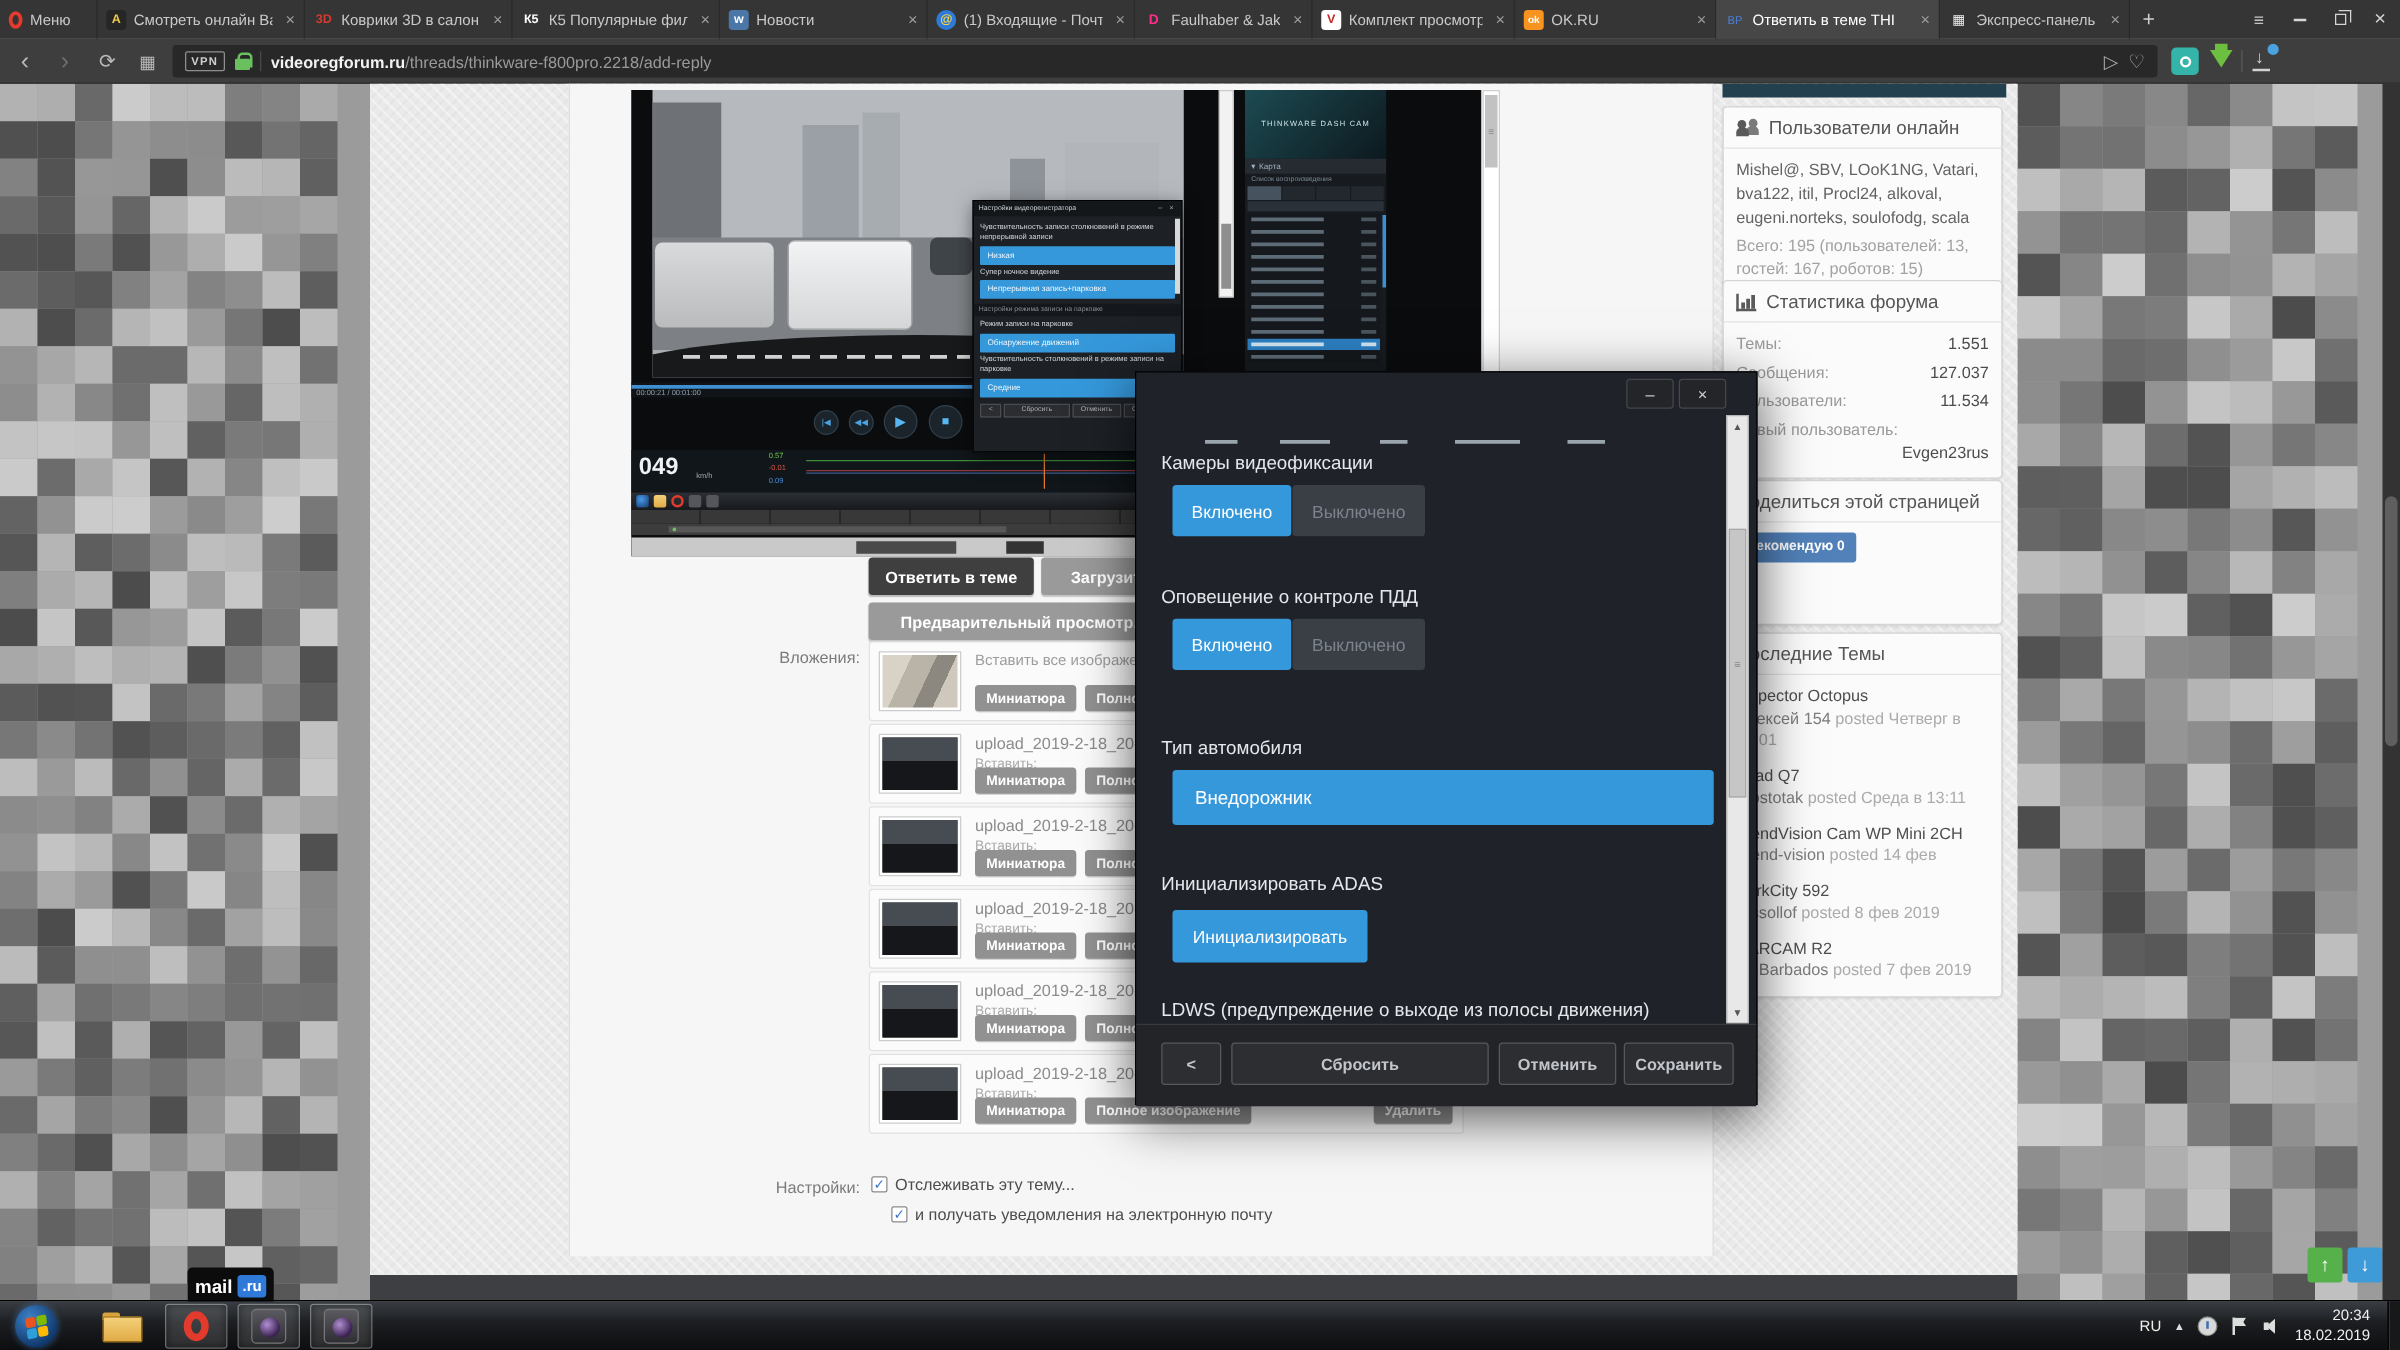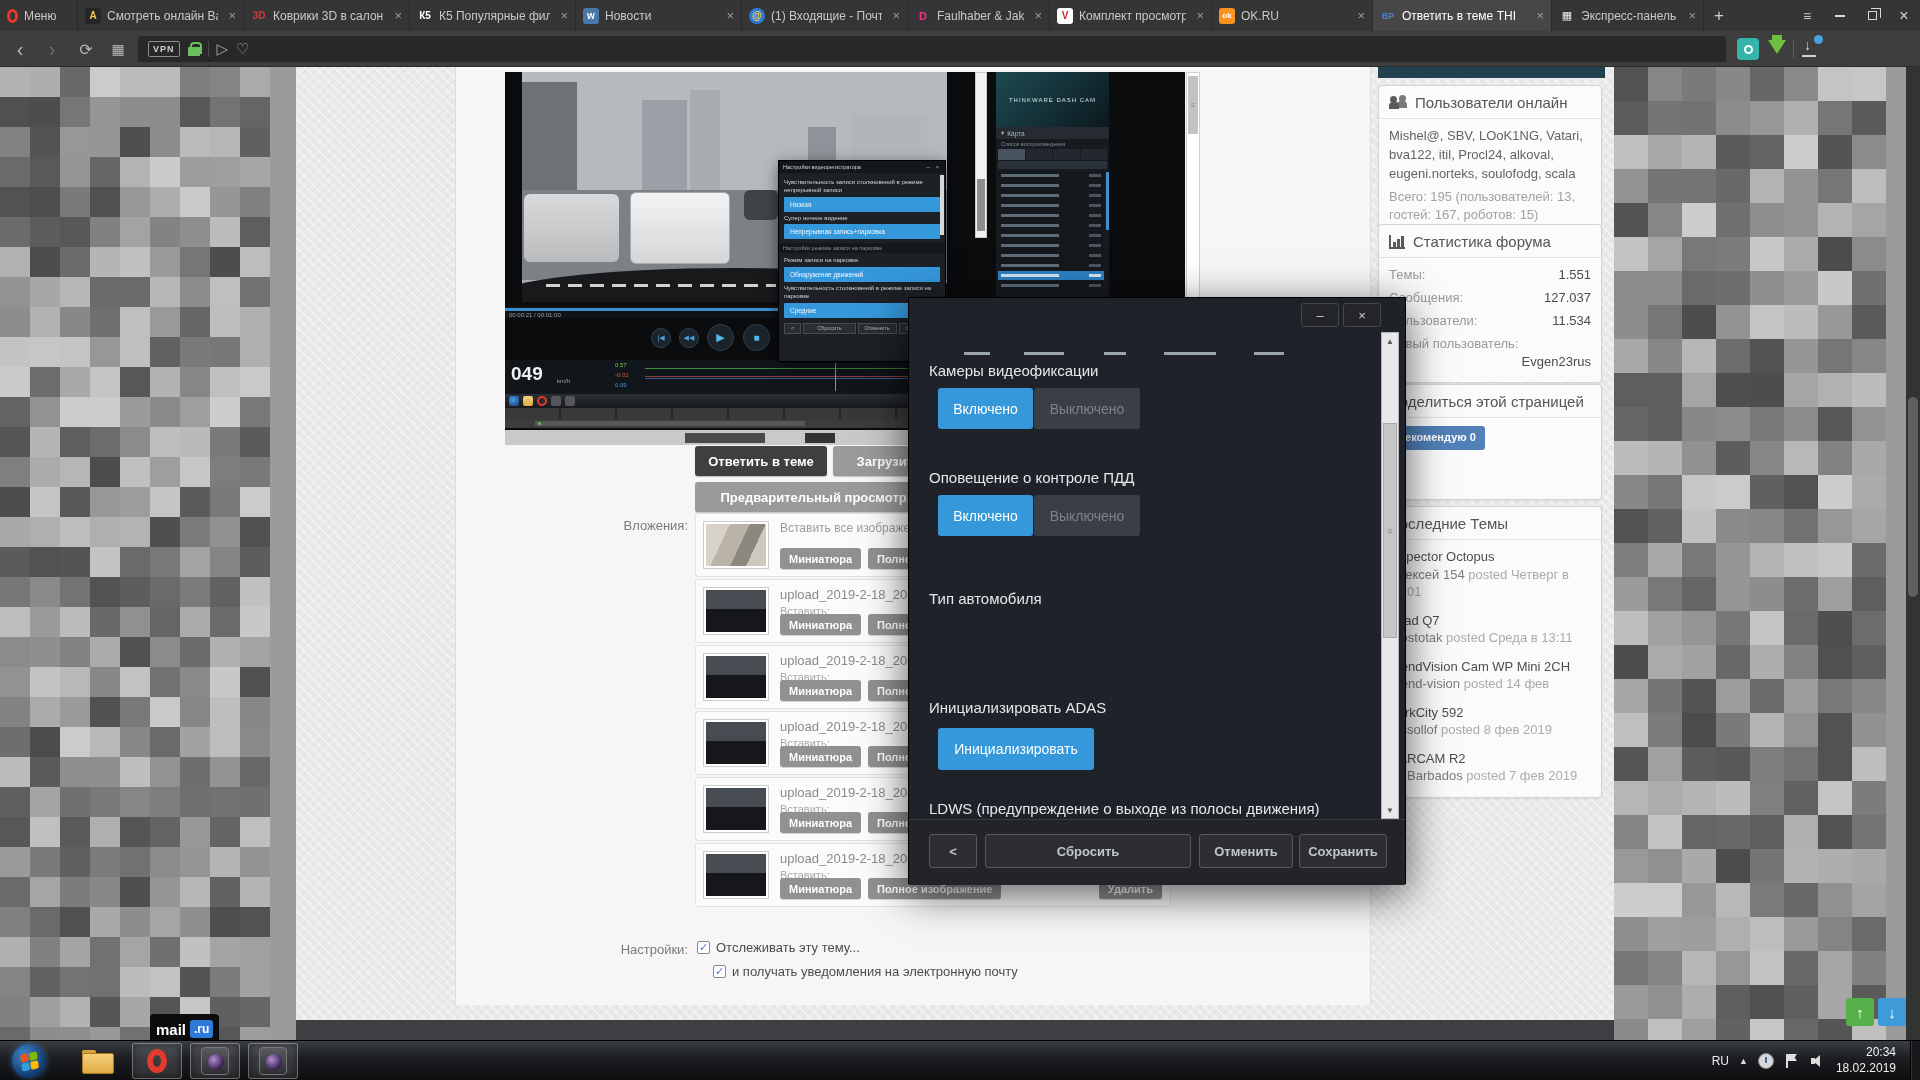--- a/index.html
+++ b/index.html
@@ -16,21 +16,21 @@
 .fav{flex:0 0 auto;width:16px;height:16px;border-radius:3px;display:flex;align-items:center;justify-content:center;font-size:9px;font-weight:bold}
 .fav-opera{width:11px;height:14px;border:3px solid #e53b2c;border-radius:50%;font-size:0}
 .fav-anime{background:#262626;color:#f2c94c;font-size:10px}
 .fav-3d{color:#d63a2f;font-size:10px;font-weight:800}
 .fav-k5{color:#fff;font-size:10px;font-weight:800}
 .fav-vk{background:#4a76a8;color:#fff;font-size:10px}
 .fav-mail{background:#2f7ad9;color:#ffd73e;border-radius:8px;font-size:10px}
 .fav-deezer{color:#ff2d8a;font-size:11px;font-weight:800}
 .fav-v{background:#fff;color:#c62828;font-size:10px}
 .fav-ok{background:#f7931e;color:#fff;font-size:8px}
-.fav-vrf{color:#4b7fd6;font-size:9px;font-weight:700}
+.fav-vrf{color:#4b7fd6;font-size:9px;font-weight:400}
 .fav-grid{color:#e8e8e8;font-size:11px}
 .newtab{width:30px;display:flex;align-items:center;justify-content:center;color:#cfcfcf;font-size:17px}
 .tabmenu-ic{width:34px;display:flex;align-items:center;justify-content:center;color:#c4c4c4;font-size:14px}
 .winbtn{width:32px;display:flex;align-items:center;justify-content:center;color:#d6d6d6;font-size:14px}
 .ic-min{width:10px;height:2px;background:#d6d6d6}
 .ic-restore{width:9px;height:9px;border:1px solid #d6d6d6;position:relative}
 .ic-restore:before{content:"";position:absolute;left:2px;top:-4px;width:9px;height:9px;border:1px solid #d6d6d6;border-bottom:none;border-left:none}
 .spacer{flex:1 1 auto}
 
 
@@ -290,20 +290,21 @@
 
   <div class="toolbar">
     <span class="nav-ic" style="left:6px;font-size:20px">‹</span>
     <span class="nav-ic" style="left:38px;font-size:20px;color:#6f6f6f">›</span>
     <span class="nav-ic" style="left:72px;font-size:16px">⟳</span>
     <span class="nav-ic" style="left:104px;font-size:14px">▦</span>
     <div class="urlfield">
       <span class="vpn">VPN</span>
       <span class="locki"></span>
       <span class="urlsep"></span>
+      <span class="urltext"><b>videoregforum.ru</b><span>/threads/thinkware-f800pro.2218/add-reply</span></span>
       <span class="fld-ic">▷</span>
       <span class="fld-ic">♡</span>
     </div>
     <span class="ext-bulb">
         <i></i>
       </span>
     <span class="ext-arrow"></span>
     <span class="tb-sep"></span>
     <span class="dl-ic"></span>
     <span class="dl-dot"></span>
@@ -642,20 +643,21 @@
       <div class="dl-label" style="top:30px">Камеры видеофиксации</div>
       <div class="tg tg-on" style="left:29px;top:56px;width:95px">Включено</div>
       <div class="tg tg-off" style="left:125px;top:56px;width:106px">Выключено</div>
 
       <div class="dl-label" style="top:137px">Оповещение о контроле ПДД</div>
       <div class="tg tg-on" style="left:29px;top:163px;width:95px">Включено</div>
       <div class="tg tg-off" style="left:125px;top:163px;width:106px">Выключено</div>
 
 
       <div class="dl-label" style="top:258px">Тип автомобиля</div>
+      <div class="dl-bluebtn" style="left:29px;top:284px;width:433px;height:44px;padding-left:18px">Внедорожник</div>
 
       <div class="dl-label" style="top:367px">Инициализировать ADAS</div>
       <div class="dl-bluebtn" style="left:29px;top:396px;width:156px;height:42px;justify-content:center;font-size:14px">Инициализировать</div>
 
       <div class="dl-label" style="top:468px">LDWS (предупреждение о выходе из полосы движения)</div>
 
       <div class="dlg-sb">
         <span class="up" style="top:0">▲</span>
         <span class="th">≡</span>
         <span class="dn" style="bottom:0">▼</span>

